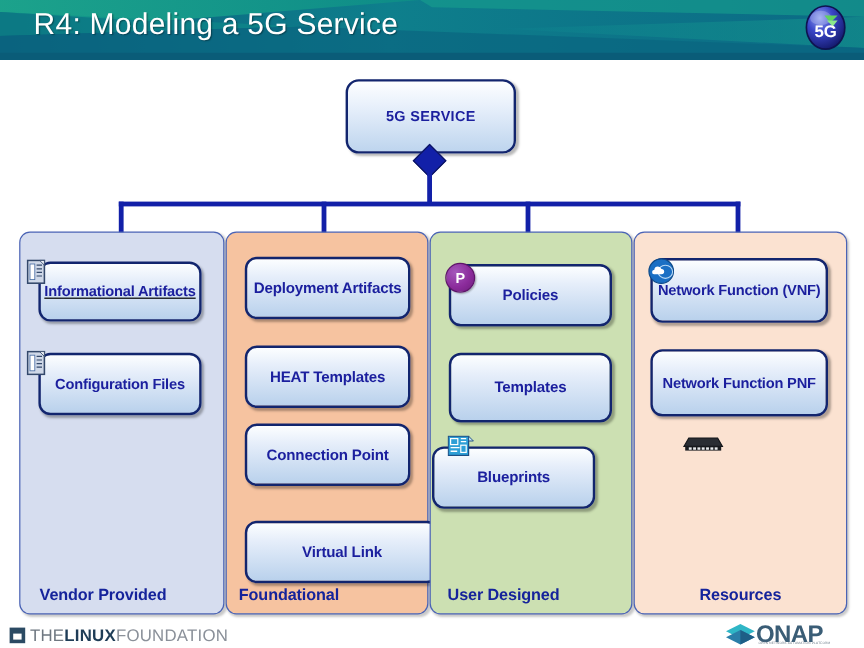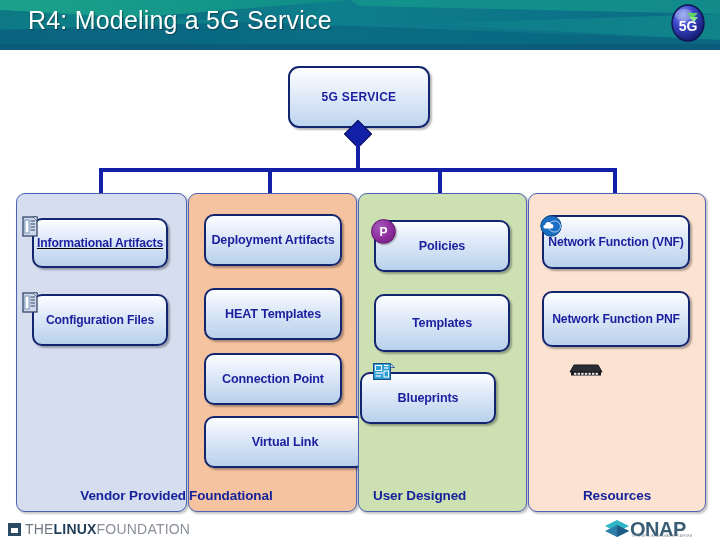--- a/index.html
+++ b/index.html
@@ -87,22 +87,22 @@
 
   .panel-footer {
     position: absolute;
     left: 0; right: 0; bottom: 8px;
     text-align: center;
     font-size: 13.5px;
     font-weight: bold;
     color: #15239b;
     letter-spacing: -0.1px;
   }
-  .panel-1 .panel-footer { text-align: right; padding-left: 27px; }
-  .panel-2 .panel-footer { text-align: left; }
+  .panel-1 .panel-footer { text-align: left; padding-left: 16px; }
+  .panel-2 .panel-footer { text-align: left; padding-left: 10px; }
   .panel-3 .panel-footer { text-align: left; padding-left: 14px; }
   .panel-4 .panel-footer { text-align: center; }
 
   
   .node {
     position: absolute;
     border: 2.5px solid #12256e;
     border-radius: 10px;
     background: linear-gradient(to bottom, #fcfeff 0%, #e6eefa 30%, #b9d1ec 100%);
     box-shadow: 2px 2px 2px rgba(0,0,0,0.30);
@@ -268,21 +268,21 @@
 
   <div class="node" style="left:204px; top:214px; width:138px; height:52px;">
     <span>Deployment Artifacts</span>
   </div>
   <div class="node" style="left:204px; top:288px; width:138px; height:52px;">
     <span>HEAT Templates</span>
   </div>
   <div class="node" style="left:204px; top:353px; width:138px; height:52px;">
     <span>Connection Point</span>
   </div>
-  <div class="node" style="left:204px; top:416px; width:162px; height:52px;">
+  <div class="node" style="left:204px; top:434px; width:162px; height:52px;">
     <span>Virtual Link</span>
   </div>
 
   <div class="panel panel-3">
     <div class="panel-footer">User Designed</div>
   </div>
 
   <div class="ovicon p-icon" style="left:371px; top:219px;">
     <span>P</span>
   </div>

